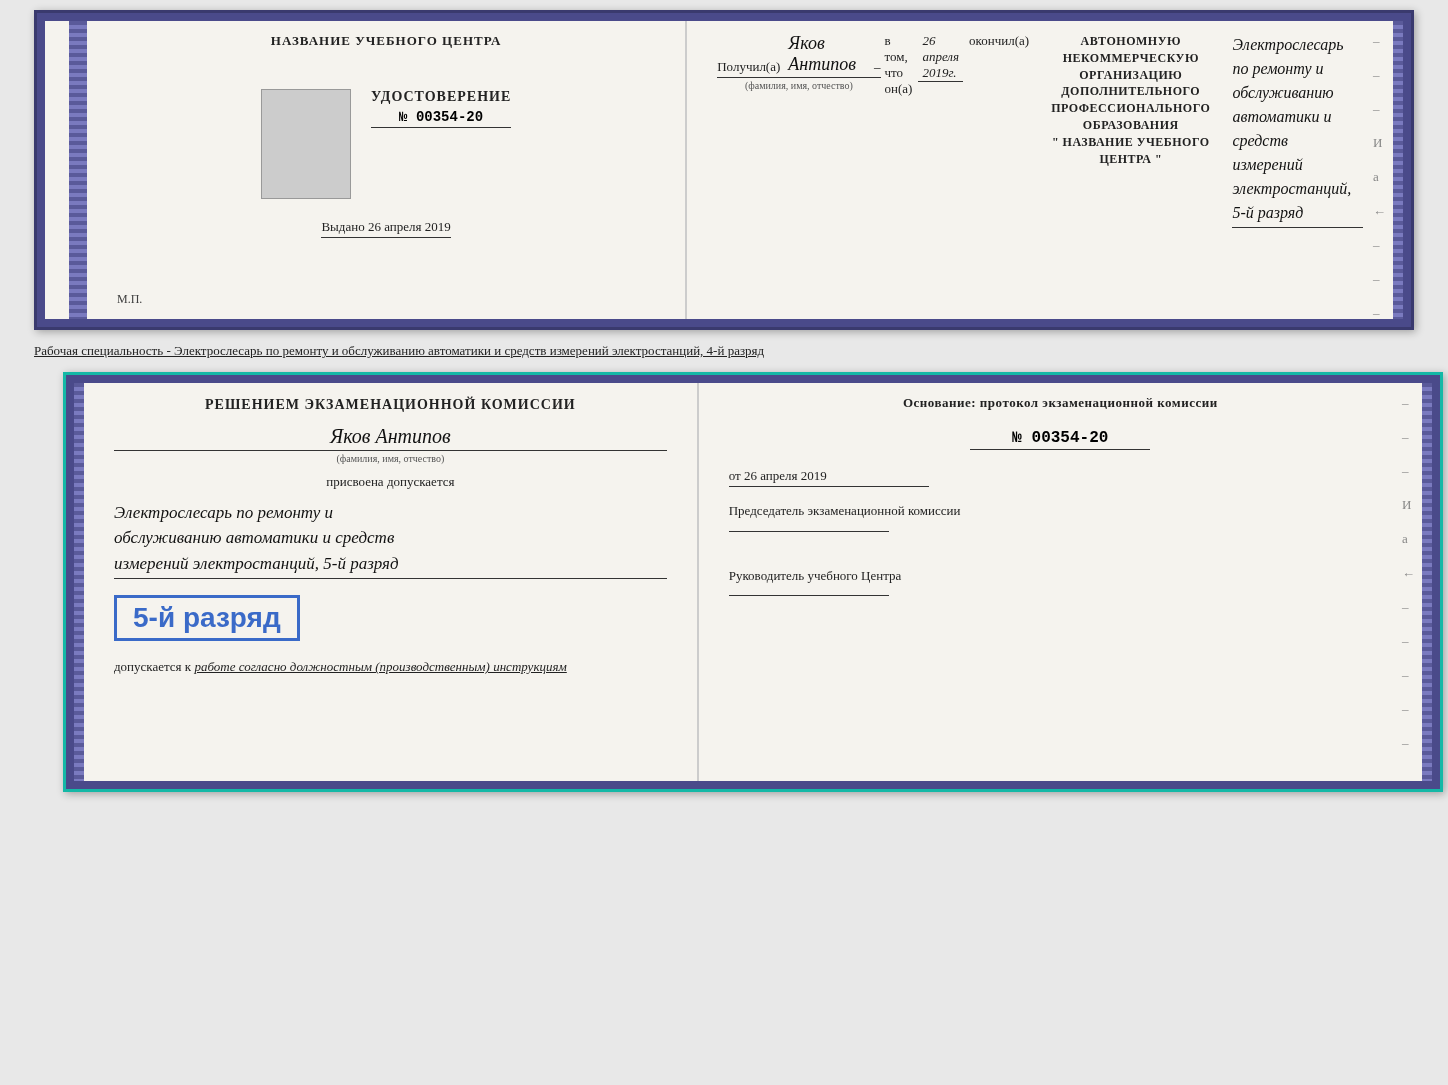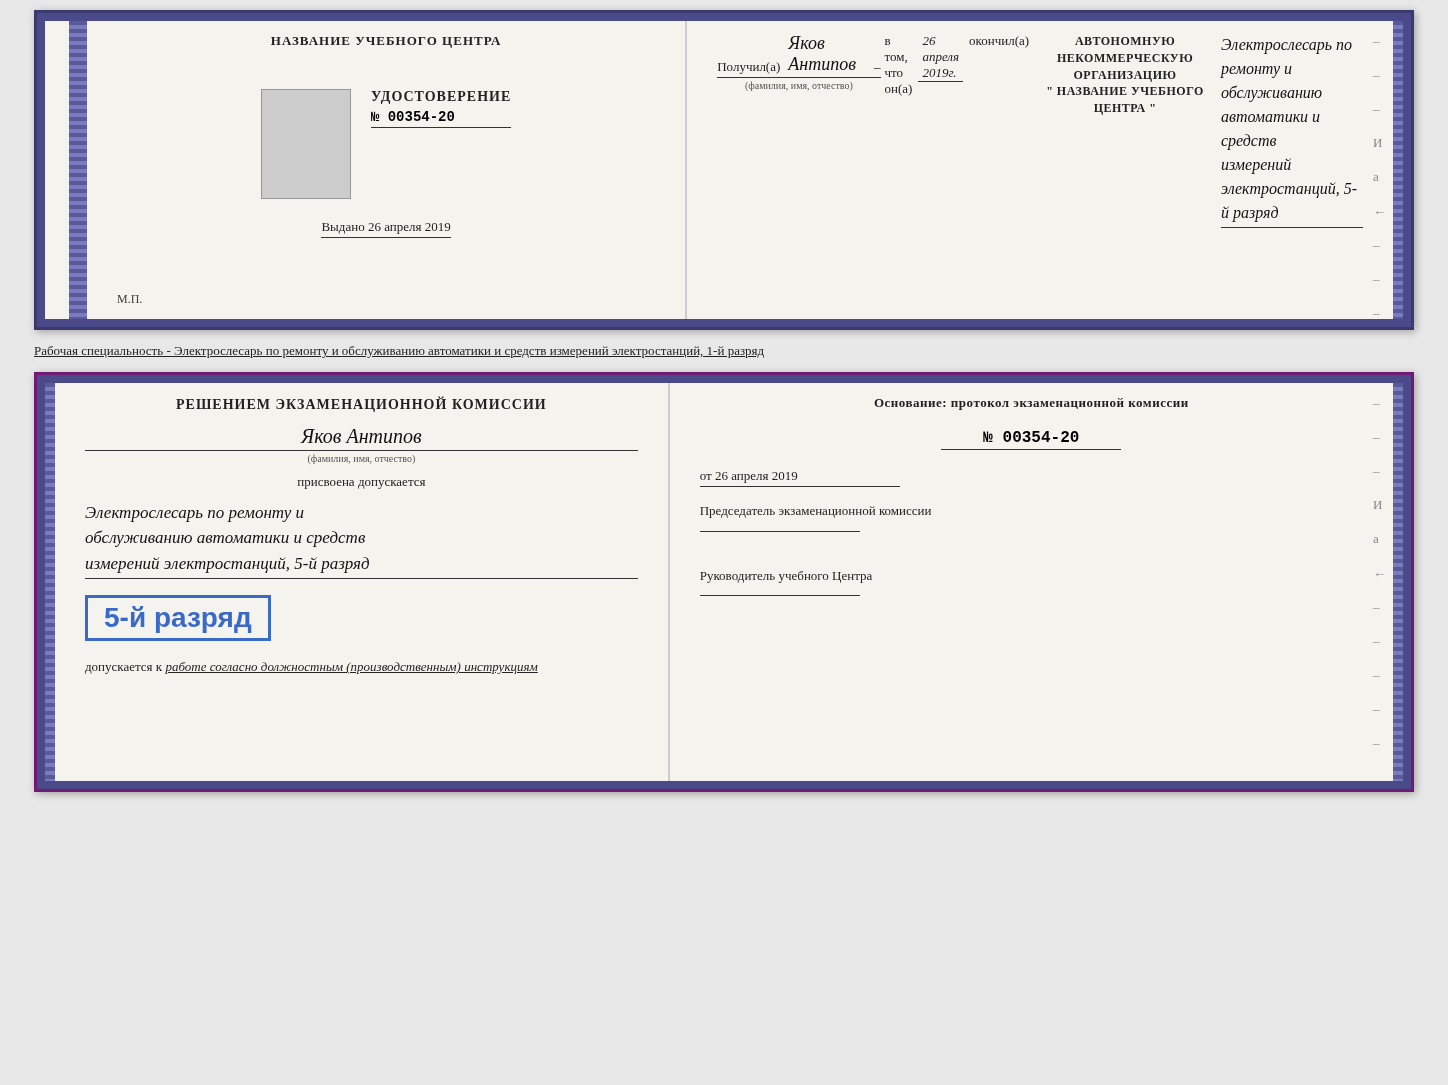--- a/index.html
+++ b/index.html
@@ -101,21 +101,21 @@
     }
 
     .photo-placeholder {
       width: 90px;
       height: 110px;
       background: #ccc;
       border: 1px solid #999;
     }
 
     .udost-block {
-      text-align: left;
+      text-align: center;
     }
 
     .udost-title {
       font-size: 14px;
       font-weight: bold;
       letter-spacing: 1px;
       text-transform: uppercase;
       color: #222;
     }
 
@@ -205,25 +205,26 @@
       color: #222;
       padding: 4px 0;
       line-height: 1.4;
       text-decoration: underline;
     }
 
     
     .bottom-book {
       display: flex;
       width: 100%;
-      border: 3px solid #701a75;
+      border: 3px solid #14b8a6;
       background: #f5f3ee;
       box-shadow: 2px 2px 8px rgba(0,0,0,0.3);
       position: relative;
       min-height: 420px;
+      margin-left: 29px;
     }
 
     .bottom-book::before {
       content: '';
       position: absolute;
       top: 0; bottom: 0;
       left: 0; right: 0;
       border: 8px solid #4a4a8a;
       pointer-events: none;
       z-index: 10;
@@ -387,20 +388,21 @@
       </div>
 
       <div style="font-size:13px; color:#222; display:flex; gap:6px; align-items:baseline;">
         <span>в том, что он(а)</span>
         <span class="date-inline" style="font-style:italic; border-bottom:1px solid #333; padding:0 4px;">26 апреля 2019г.</span>
         <span>окончил(а)</span>
       </div>
 
       <div class="org-block">
         <div>АВТОНОМНУЮ НЕКОММЕРЧЕСКУЮ ОРГАНИЗАЦИЮ</div>
+        <div>ДОПОЛНИТЕЛЬНОГО ПРОФЕССИОНАЛЬНОГО ОБРАЗОВАНИЯ</div>
         <div>"  НАЗВАНИЕ УЧЕБНОГО ЦЕНТРА  "</div>
       </div>
 
       <div>
         <div class="profession-text">
           <div>Электрослесарь по ремонту и</div>
           <div>обслуживанию автоматики и средств</div>
           <div>измерений электростанций, 5-й разряд</div>
         </div>
       </div>
@@ -415,21 +417,21 @@
         <span style="color:#888; font-size:13px;">–</span>
         <span style="color:#888; font-size:13px;">–</span>
         <span style="color:#888; font-size:13px;">–</span>
       </div>
     </div>
 
     <div class="spine-right"></div>
   </div>
 
   <div class="separator-text">
-    <span>Рабочая специальность - Электрослесарь по ремонту и обслуживанию автоматики и средств измерений электростанций, 1-й разряд</span>
+    <span>Рабочая специальность - Электрослесарь по ремонту и обслуживанию автоматики и средств измерений электростанций, 4-й разряд</span>
   </div>
 
   <div class="bottom-book">
     <div class="spine-left"></div>
 
     <div class="bottom-left-page">
       <div class="commission-title">
         <div>Решением экзаменационной комиссии</div>
       </div>
 

